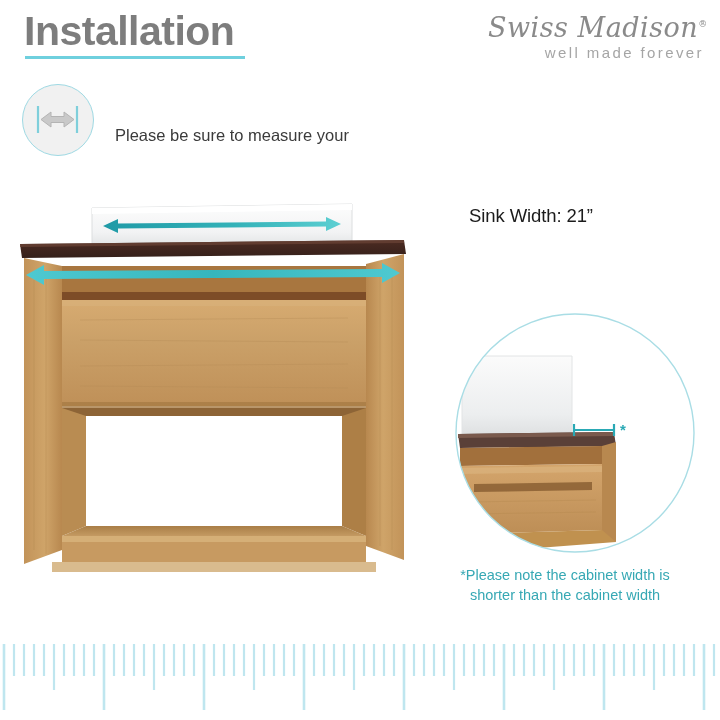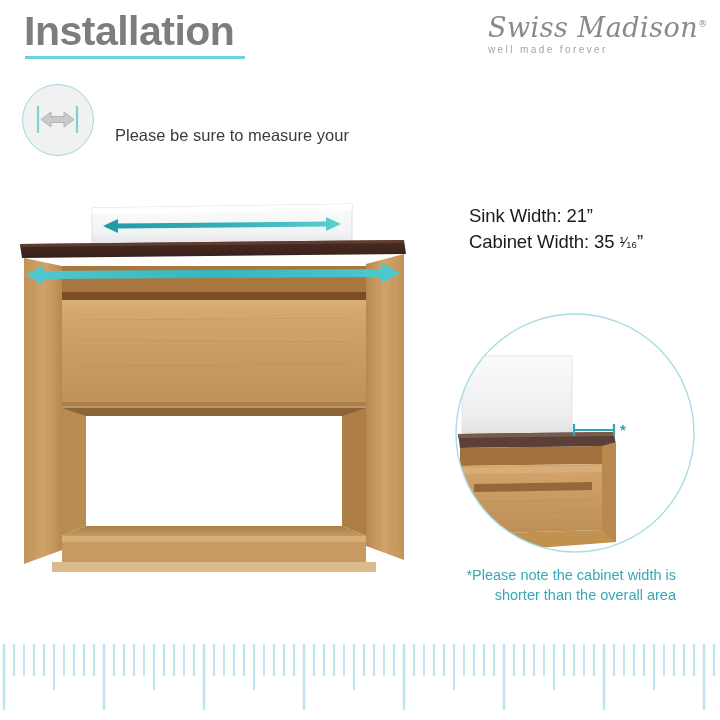--- a/index.html
+++ b/index.html
@@ -39,42 +39,42 @@
     height: 3px;
     background: #6fd0de;
   }
 
   
   .logo {
     position: absolute;
     right: 14px;
     top: 14px;
     width: 218px;
-    text-align: left;
+    text-align: right;
     color: #8a8a8a;
   }
   .logo-word {
     font-family: "DejaVu Serif", serif;
     font-style: italic;
     font-size: 27px;
     letter-spacing: 0.5px;
     color: #8a8a8a;
     line-height: 1;
     white-space: nowrap;
   }
   .logo-reg {
     font-size: 9px;
     vertical-align: super;
   }
   .logo-tag {
-    font-size: 10px;
+    font-size: 15px;
     letter-spacing: 2.4px;
     color: #a5a5a5;
     margin-top: 3px;
-    margin-right: 16px;
+    margin-right: 2px;
     white-space: nowrap;
   }
 
   
   .note-badge {
     position: absolute;
     left: 22px;
     top: 84px;
     width: 72px;
     height: 72px;
@@ -108,24 +108,24 @@
   }
   .dims .frac {
     font-size: 0.78em;
     position: relative;
     top: -1px;
   }
 
   
   .footnote {
     position: absolute;
-    left: 426px;
+    left: 440px;
     top: 566px;
     width: 250px;
-    text-align: right;
+    text-align: center;
     font-size: 14.5px;
     line-height: 1.35;
     color: #36a8b4;
   }
 
   
   .vanity {
     position: absolute;
     left: 0;
     top: 180px;
@@ -173,21 +173,20 @@
       <line x1="54" y1="21" x2="54" y2="48" stroke="#7fcfdb" stroke-width="2.2"></line>
       <polygon points="18,34.5 28,27 28,31.5 41,31.5 41,27 51,34.5 41,42 41,37.5 28,37.5 28,42" fill="#c9c9c9" stroke="#b4b4b4" stroke-width="1"></polygon>
     </svg>
   </div>
   <div class="note-text">
     <div>Please be sure to measure your</div>
   </div>
 
   <div class="dims">
     <div>Sink Width: 21”</div>
-    <div><span>Cabinet Width:</span> <span>35</span> <span class="frac">¹⁄₁₆</span><span>”</span></div>
   </div>
 
   <div class="vanity">
     <svg width="430" height="420" viewBox="0 0 430 420">
       <defs>
         <linearGradient id="woodFace" x1="0" y1="0" x2="0" y2="1">
           <stop offset="0%" stop-color="#d7ab71"></stop>
           <stop offset="40%" stop-color="#caa068"></stop>
           <stop offset="100%" stop-color="#bf9058"></stop>
         </linearGradient>
@@ -335,21 +334,21 @@
         <line x1="160" y1="112" x2="160" y2="124" stroke="#2aa9b5" stroke-width="2.2"></line>
       </g>
       <text x="166" y="123" font-family="Liberation Sans, sans-serif" font-size="15" font-weight="bold" fill="#2aa9b5">*</text>
 
       <circle cx="121" cy="121" r="119" fill="none" stroke="#a9dde5" stroke-width="1.4"></circle>
     </svg>
   </div>
 
   <div class="footnote">
     <div>*Please note the cabinet width is</div>
-    <div>shorter than the overall area</div>
+    <div>shorter than the cabinet width</div>
   </div>
 
   <div class="ruler">
     <svg width="720" height="90" viewBox="0 0 720 90" id="ruler-svg">
         <line x1="4" y1="14" x2="4" y2="80" stroke="#bfe6ef" stroke-width="2.6"></line>
         <line x1="14" y1="14" x2="14" y2="46" stroke="#bfe6ef" stroke-width="2.2"></line>
         <line x1="24" y1="14" x2="24" y2="46" stroke="#bfe6ef" stroke-width="2.2"></line>
         <line x1="34" y1="14" x2="34" y2="46" stroke="#bfe6ef" stroke-width="2.2"></line>
         <line x1="44" y1="14" x2="44" y2="46" stroke="#bfe6ef" stroke-width="2.2"></line>
         <line x1="54" y1="14" x2="54" y2="60" stroke="#bfe6ef" stroke-width="2.2"></line>

